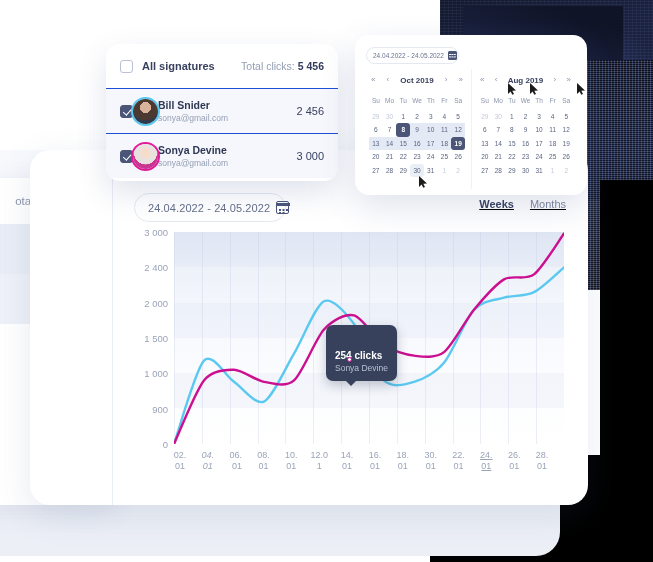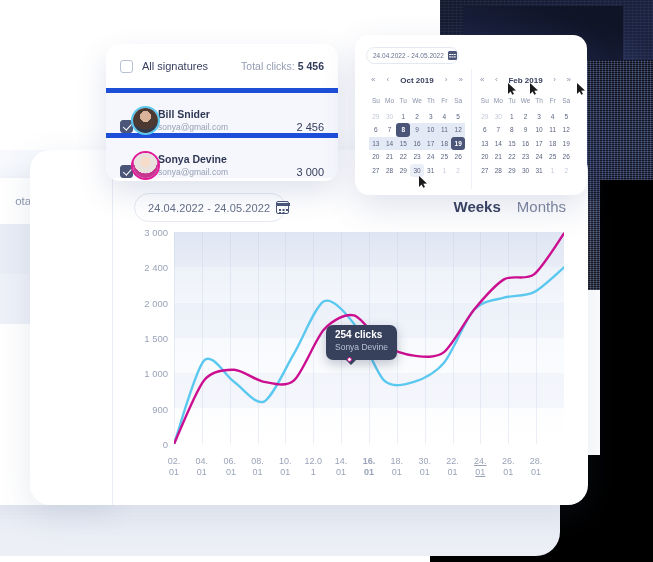--- a/index.html
+++ b/index.html
@@ -170,21 +170,22 @@
     width: 2px; height: 2px;
     background: #4a5578;
     box-shadow: 3.5px 0 0 #4a5578, 7px 0 0 #4a5578, 0 3px 0 #4a5578, 3.5px 3px 0 #4a5578;
   }
 
   
   .seg-toggle {
     position: absolute;
     right: 22px; top: 48px;
     display: flex; gap: 16px;
-    font-size: 15px;
+    font-size: 11px;
+    text-decoration: underline;
   }
   .seg-toggle .seg { color: #7e879e; }
   .seg-toggle .seg.active { color: #39415f; font-weight: 600; }
 
   
   .chart-wrap {
     position: absolute;
     left: 100px; top: 82px;
     width: 440px; height: 250px;
   }
@@ -212,40 +213,40 @@
     position: absolute; inset: 0;
     background-image: repeating-linear-gradient(90deg, rgba(190,200,225,0.30) 0 1px, transparent 1px 27.85px);
   }
   .plot .hbands {
     position: absolute; inset: 0;
     background-image: repeating-linear-gradient(180deg, rgba(200,210,235,0.16) 0 35.3px, transparent 35.3px 70.6px);
   }
   .plot svg { position: absolute; inset: 0; }
   .x-labels {
     position: absolute;
-    left: 30px; top: 218px;
-    width: 390px; height: 30px; margin-top: 6px;
+    left: 36px; top: 218px;
+    width: 390px; height: 30px;
   }
   .x-labels span {
     position: absolute;
     transform: translateX(-50%);
     font-size: 9px;
     color: #9aa3b8;
     text-align: center;
     line-height: 11px;
     white-space: pre-line;
   }
 
   
   .tooltip {
     position: absolute;
     left: 326px; top: 325px;
     background: #37415c;
     border-radius: 7px;
-    padding: 3px 9px 7px;
+    padding: 24px 9px 7px;
     box-shadow: 0 4px 12px rgba(40,50,80,0.28);
     z-index: 5;
   }
   .tooltip .t1 { font-size: 10px; font-weight: 700; color: #ffffff; line-height: 13px; }
   .tooltip .t2 { font-size: 8.5px; color: #b9c0d4; line-height: 12px; }
   .tooltip::after {
     content: "";
     position: absolute;
     left: 20px; bottom: -5px;
     width: 0; height: 0;
@@ -294,30 +295,30 @@
   }
   .cb.checked::after {
     content: "";
     position: absolute;
     left: 3.6px; top: 1.2px;
     width: 3.6px; height: 6.6px;
     border: solid #fff;
     border-width: 0 1.6px 1.6px 0;
     transform: rotate(42deg);
   }
-  .sig-head .lbl { font-size: 11px; color: #39415f; font-weight: 400; }
+  .sig-head .lbl { font-size: 11px; color: #39415f; font-weight: 700; }
   .sig-head .tot { margin-left: auto; font-size: 10.5px; color: #949db3; white-space: nowrap; }
   .sig-head .tot b { color: #323c5c; font-weight: 700; }
 
   .sig-row {
     height: 45px;
-    display: flex; align-items: flex-end;
+    display: flex; align-items: center;
     padding: 0 14px;
     background: #f5f7fc;
-    border-top: 5px solid #1d4ed8;
+    border-top: 1px solid #1d4ed8;
   }
   .avatar {
     width: 25px; height: 25px;
     border-radius: 50%;
     flex: 0 0 auto;
     position: relative;
     overflow: hidden;
   }
   .avatar.bill {
     background: radial-gradient(circle at 50% 34%, #d9b49a 0 26%, #4c3a32 27% 62%, #2f3b4d 63% 100%);
@@ -484,33 +485,33 @@
       <div class="vgrid"></div>
       <div class="hbands"></div>
       <svg id="chart-svg" viewBox="0 0 390 212" preserveAspectRatio="none">
           <path d="M 0.00 212.00 C 4.25 200.19, 21.50 137.42, 30.00 128.61 C 38.50 119.80, 51.50 144.01, 60.00 149.81 C 68.50 155.62, 81.50 173.60, 90.00 169.60 C 98.50 165.60, 111.50 135.76, 120.00 121.55 C 128.50 107.33, 141.50 73.46, 150.00 69.25 C 158.50 65.05, 171.50 80.65, 180.00 91.87 C 188.50 103.08, 201.50 140.19, 210.00 148.40 C 218.50 156.61, 231.50 152.32, 240.00 149.81 C 248.50 147.31, 261.50 140.94, 270.00 130.73 C 278.50 120.52, 291.50 86.94, 300.00 77.73 C 308.50 68.52, 321.50 68.22, 330.00 65.72 C 338.50 63.22, 351.50 64.37, 360.00 60.07 C 368.50 55.76, 385.75 38.84, 390.00 35.33" fill="none" stroke="#5bc8f0" stroke-width="2.4" stroke-linecap="round" stroke-linejoin="round" vector-effect="non-scaling-stroke"></path>
           <path d="M 0.00 212.00 C 4.25 202.99, 21.50 158.91, 30.00 148.40 C 38.50 137.89, 51.50 137.60, 60.00 137.80 C 68.50 138.00, 81.50 148.31, 90.00 149.81 C 98.50 151.31, 111.50 155.81, 120.00 148.40 C 128.50 140.99, 141.50 106.73, 150.00 97.52 C 158.50 88.31, 171.50 81.18, 180.00 83.39 C 188.50 85.59, 201.50 107.36, 210.00 113.07 C 218.50 118.77, 231.50 122.67, 240.00 123.67 C 248.50 124.67, 261.50 126.64, 270.00 120.13 C 278.50 113.63, 291.50 88.04, 300.00 77.73 C 308.50 67.42, 321.50 52.35, 330.00 47.35 C 338.50 42.34, 351.50 48.91, 360.00 42.40 C 368.50 35.89, 385.75 7.22, 390.00 1.41" fill="none" stroke="#cc0e90" stroke-width="2.4" stroke-linecap="round" stroke-linejoin="round" vector-effect="non-scaling-stroke"></path>
         </svg>
     </div>
     <div class="x-labels">
         <span style="left: 13.9286px;">02.
 01</span>
-        <span style="left: 41.7857px;">04.
+        <span style="left: 41.7857px; font-style: italic;">04.
 01</span>
         <span style="left: 69.6429px; text-align: right;">06.
 01</span>
         <span style="left: 97.5px;">08.
 01</span>
         <span style="left: 125.357px;">10.
 01</span>
         <span style="left: 153.214px; text-align: center;">12.0
 1</span>
         <span style="left: 181.071px;">14.
 01</span>
-        <span style="left: 208.929px; font-weight: bold;">16.
+        <span style="left: 208.929px;">16.
 01</span>
         <span style="left: 236.786px;">18.
 01</span>
         <span style="left: 264.643px;">30.
 01</span>
         <span style="left: 292.5px;">22.
 01</span>
         <span style="left: 320.357px; text-decoration: underline;">24.
 01</span>
         <span style="left: 348.214px;">26.
@@ -616,21 +617,21 @@
           <div class="d hover">30</div>
           <div class="d">31</div>
           <div class="d mute">1</div>
           <div class="d mute">2</div>
         </div>
     </div>
     <div class="cal-month">
       <div class="cal-nav">
         <span class="arw">«</span>
         <span class="arw">‹</span>
-        <span class="ttl">Feb 2019</span>
+        <span class="ttl">Aug 2019</span>
         <span class="arw">›</span>
         <span class="arw">»</span>
       </div>
       <div class="dow-row">
           <div>Su</div>
           <div>Mo</div>
           <div>Tu</div>
           <div>We</div>
           <div>Th</div>
           <div>Fr</div>

